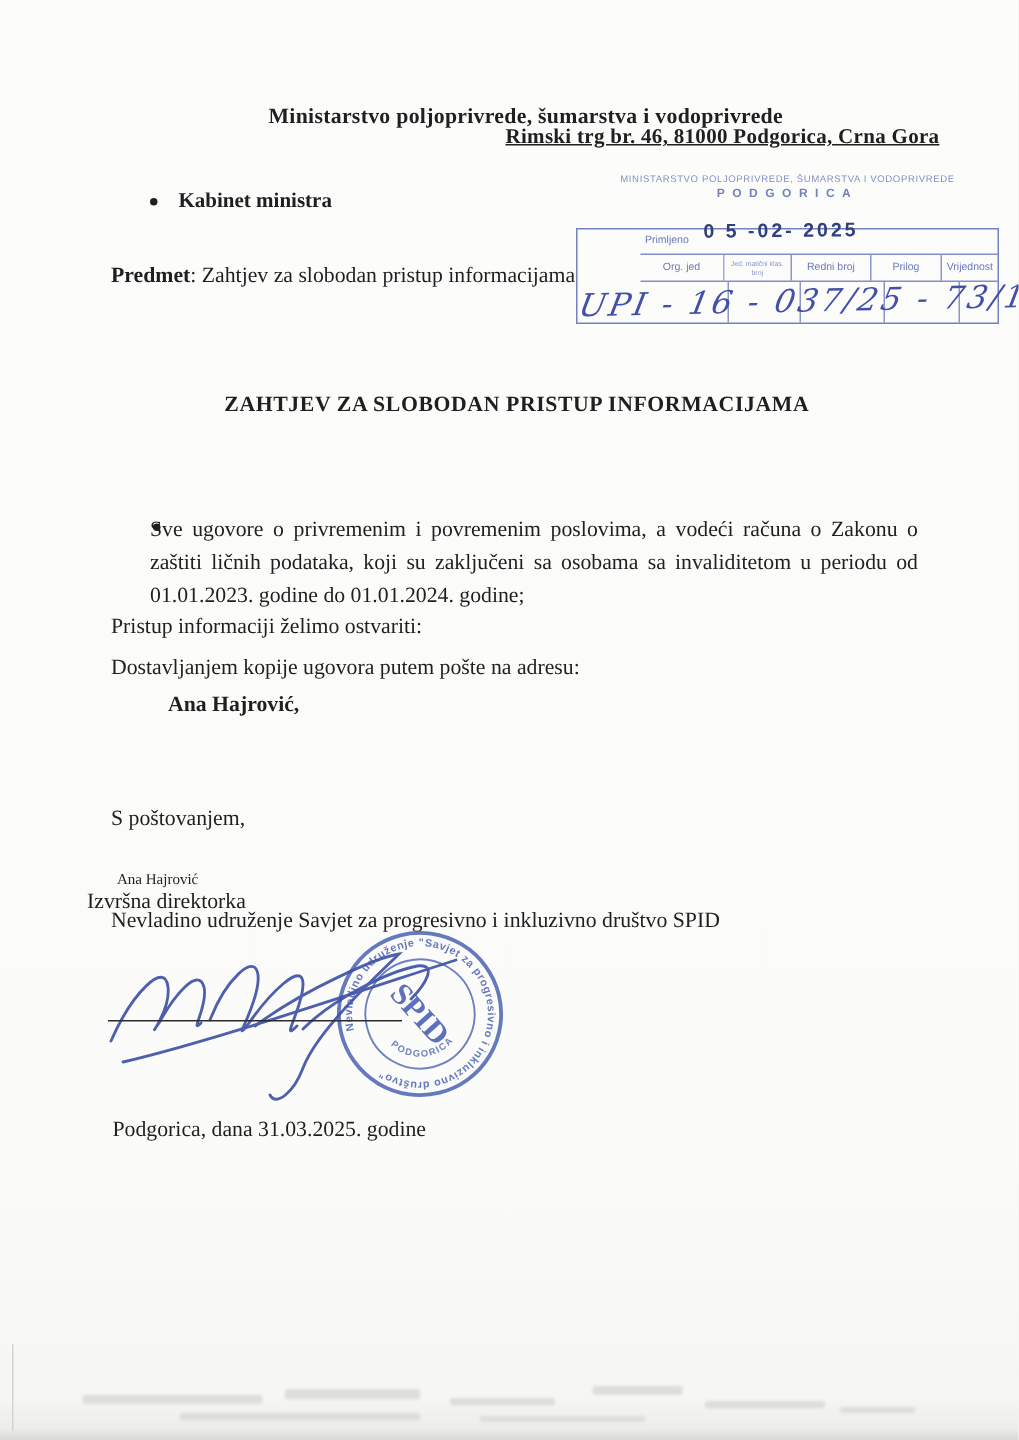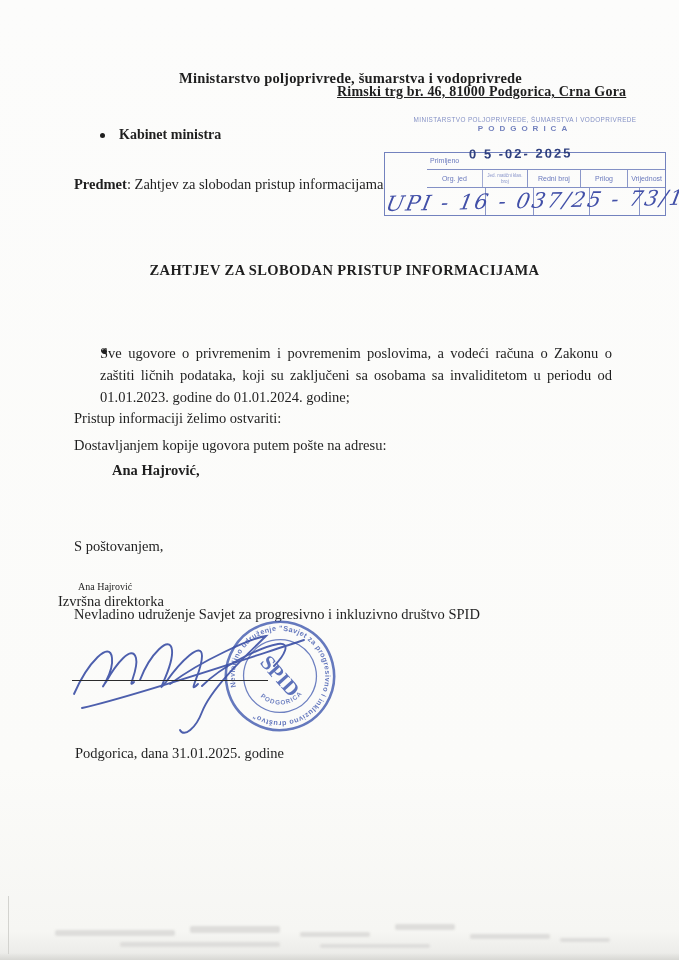--- a/index.html
+++ b/index.html
@@ -171,21 +171,21 @@
     <g fill="none" stroke="#3b4fa5" stroke-width="1.9" stroke-linecap="round" opacity=".9">
       <path d="M22,74 C36,42 58,20 60,38 C62,54 44,76 54,62 C64,44 80,24 84,38 C87,50 74,70 82,62"></path>
       <path d="M88,60 C98,34 118,14 120,30 C122,48 100,80 114,62 C128,42 150,20 150,36 C150,52 134,76 146,64"></path>
       <path d="M118,64 C150,40 200,18 214,16 C200,30 160,66 150,92 C144,108 132,118 128,110"></path>
       <path d="M150,66 C170,46 206,28 226,24 C240,22 232,36 222,46"></path>
       <path d="M30,88 C90,74 190,40 252,20"></path>
     </g>
   </svg>
   <div class="abs sig-line"></div>
 
-  <div class="abs date-line">Podgorica, dana 31.01.2025. godine</div>
+  <div class="abs date-line">Podgorica, dana 31.03.2025. godine</div>
 
   <div class="abs artifacts">
     <i style="left:55px;top:18px;width:120px;height:6px;"></i>
     <i style="left:190px;top:14px;width:90px;height:7px;"></i>
     <i style="left:300px;top:20px;width:70px;height:5px;"></i>
     <i style="left:395px;top:12px;width:60px;height:6px;"></i>
     <i style="left:470px;top:22px;width:80px;height:5px;"></i>
     <i style="left:120px;top:30px;width:160px;height:5px;"></i>
     <i style="left:320px;top:32px;width:110px;height:4px;"></i>
     <i style="left:560px;top:26px;width:50px;height:4px;"></i>

